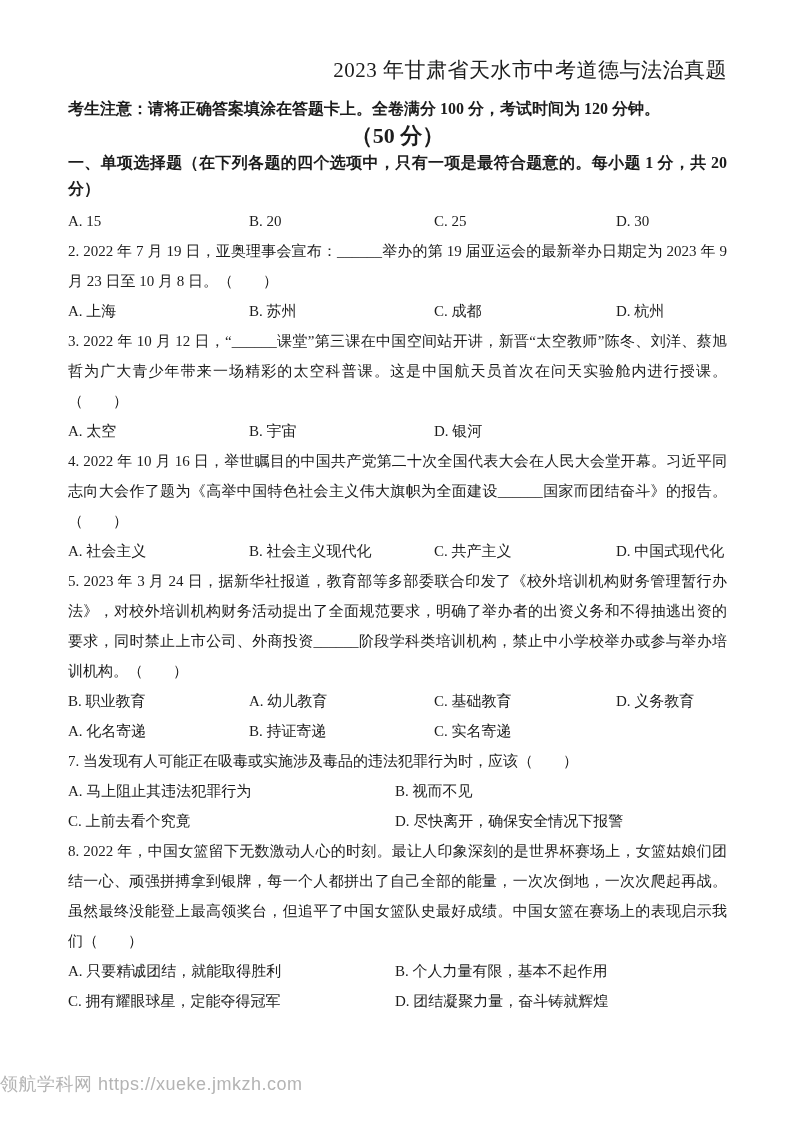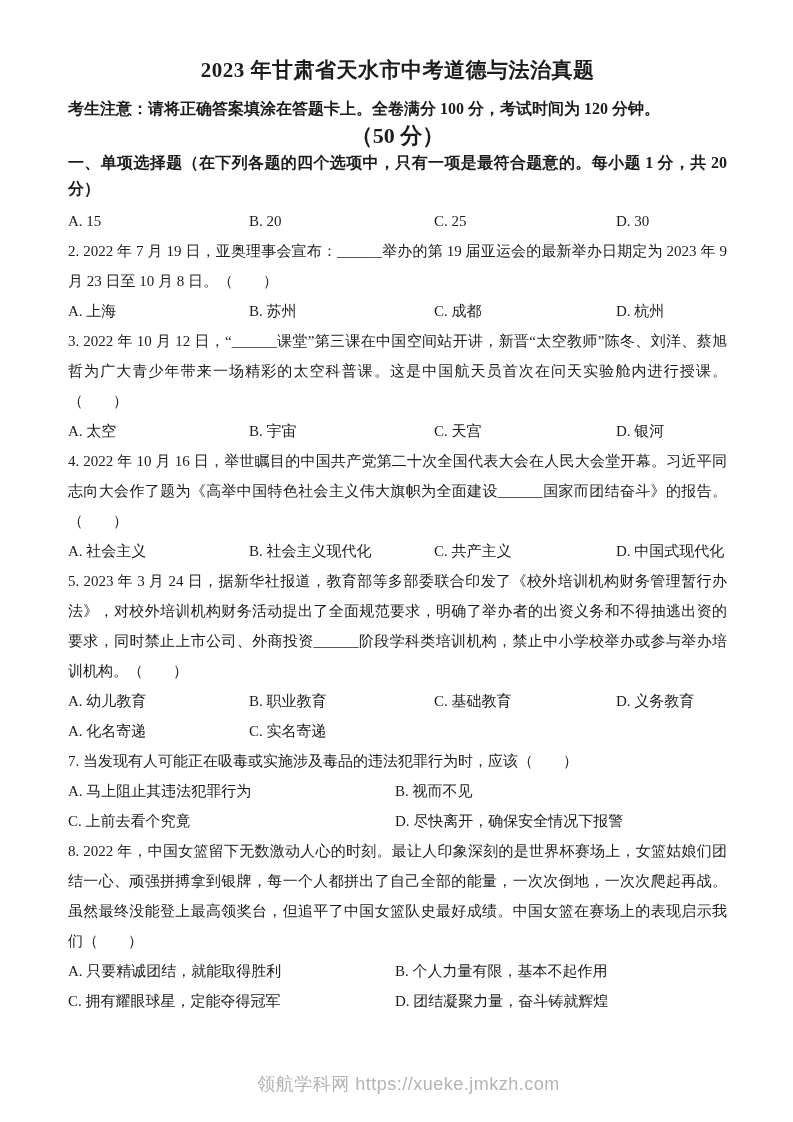--- a/index.html
+++ b/index.html
@@ -9,23 +9,23 @@
     height: 1122px;
     margin: 0 auto;
     background: #ffffff;
     box-sizing: border-box;
     padding: 54px 66px 0 68px;
     font-family: "Liberation Serif", "DejaVu Serif", serif;
     color: #1c1c1c;
     overflow: hidden;
   }
   .doc-title {
-    text-align: center;
+    text-align: right;
     font-size: 21px;
-    font-weight: 700;
+    font-weight: 400;
     line-height: 32px;
     margin: 0 0 9px 0;
     letter-spacing: 0.5px;
   }
   .notice {
     font-size: 16px;
     font-weight: 700;
     line-height: 27px;
     margin: 0;
     text-align: justify;
@@ -55,29 +55,27 @@
   }
   .opts {
     display: grid;
     margin: 0;
   }
   .opts.cols-4 { grid-template-columns: 161px 165px 162px auto; gap: 20px; }
   .opts.cols-2 { grid-template-columns: 327px auto; }
   .opt { white-space: nowrap; }
   .watermark {
     position: absolute;
-    left: 12px;
+    left: 0;
     right: 0;
     bottom: 26px;
-    text-align: center;
     color: #b4b4b4;
     font-size: 18px;
     font-family: "Liberation Sans", "DejaVu Sans", sans-serif;
     letter-spacing: 0.5px;
-    padding-left: 12px;
   }
 </style>
 </head>
 <body>
 
 <div class="page">
 
   <h1 class="doc-title">2023 年甘肃省天水市中考道德与法治真题</h1>
 
   <p class="notice">考生注意：请将正确答案填涂在答题卡上。全卷满分 100 分，考试时间为 120 分钟。</p>
@@ -105,48 +103,48 @@
         <span class="opt">C. 成都</span>
         <span class="opt">D. 杭州</span>
       </div>
     </div>
 
     <div class="question">
       <p class="stem">3. 2022 年 10 月 12 日，“______课堂”第三课在中国空间站开讲，新晋“太空教师”陈冬、刘洋、蔡旭哲为广大青少年带来一场精彩的太空科普课。这是中国航天员首次在问天实验舱内进行授课。（　　）</p>
       <div class="opts cols-4">
         <span class="opt">A. 太空</span>
         <span class="opt">B. 宇宙</span>
-        <span class="opt">C. 天宫</span>
         <span class="opt">D. 银河</span>
       </div>
     </div>
 
     <div class="question">
       <p class="stem">4. 2022 年 10 月 16 日，举世瞩目的中国共产党第二十次全国代表大会在人民大会堂开幕。习近平同志向大会作了题为《高举中国特色社会主义伟大旗帜为全面建设______国家而团结奋斗》的报告。（　　）</p>
       <div class="opts cols-4">
         <span class="opt">A. 社会主义</span>
         <span class="opt">B. 社会主义现代化</span>
         <span class="opt">C. 共产主义</span>
         <span class="opt">D. 中国式现代化</span>
       </div>
     </div>
 
     <div class="question">
       <p class="stem">5. 2023 年 3 月 24 日，据新华社报道，教育部等多部委联合印发了《校外培训机构财务管理暂行办法》，对校外培训机构财务活动提出了全面规范要求，明确了举办者的出资义务和不得抽逃出资的要求，同时禁止上市公司、外商投资______阶段学科类培训机构，禁止中小学校举办或参与举办培训机构。（　　）</p>
       <div class="opts cols-4">
+        <span class="opt">B. 职业教育</span>
         <span class="opt">A. 幼儿教育</span>
-        <span class="opt">B. 职业教育</span>
         <span class="opt">C. 基础教育</span>
         <span class="opt">D. 义务教育</span>
       </div>
     </div>
 
     <div class="question">
       <div class="opts cols-4">
         <span class="opt">A. 化名寄递</span>
+        <span class="opt">B. 持证寄递</span>
         <span class="opt">C. 实名寄递</span>
       </div>
     </div>
 
     <div class="question">
       <p class="stem">7. 当发现有人可能正在吸毒或实施涉及毒品的违法犯罪行为时，应该（　　）</p>
       <div class="opts cols-2">
         <span class="opt">A. 马上阻止其违法犯罪行为</span>
         <span class="opt">B. 视而不见</span>
         <span class="opt">C. 上前去看个究竟</span>

